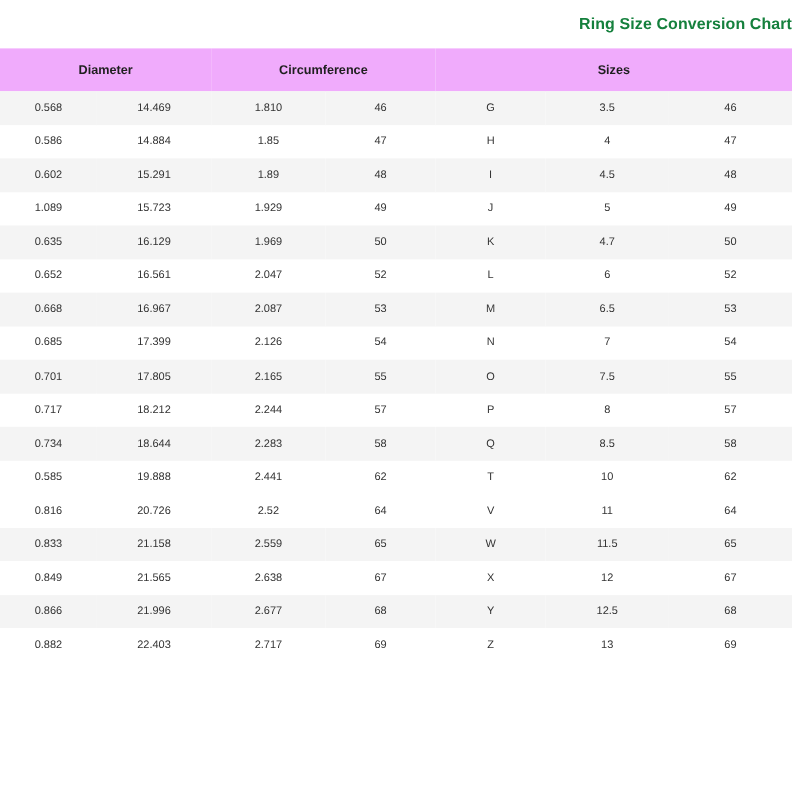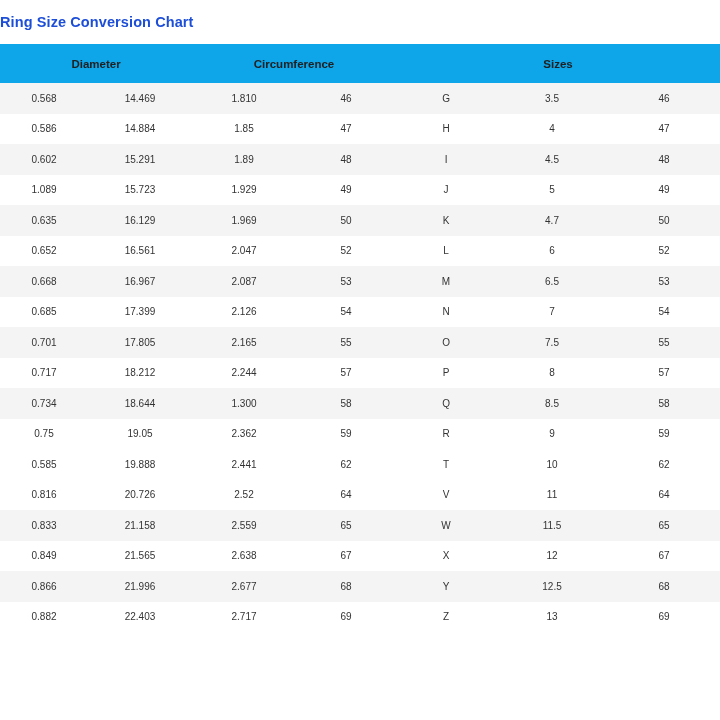--- a/index.html
+++ b/index.html
@@ -14,43 +14,43 @@
     color: #222222;
     overflow: hidden;
   }
   .page {
     width: 720px;
     height: 720px;
     position: relative;
     box-sizing: border-box;
   }
   .title {
-    text-align: left;
+    text-align: right;
     font-size: 14.5px;
     font-weight: bold;
-    color: #1d4ed8;
+    color: #15803d;
     padding-top: 14px;
     padding-bottom: 14px;
     letter-spacing: 0.1px;
   }
   table.chart {
     width: 720px;
     border-collapse: collapse;
     table-layout: fixed;
   }
   table.chart col.c0 { width: 88px; }
   table.chart col.c1 { width: 104px; }
   table.chart col.c2 { width: 104px; }
   table.chart col.c3 { width: 100px; }
   table.chart col.c4 { width: 100px; }
   table.chart col.c5 { width: 112px; }
   table.chart col.c6 { width: 112px; }
 
   table.chart tr.group-row th {
-    background: #0ea5e9;
+    background: #f0abfc;
     font-size: 11.5px;
     font-weight: bold;
     color: #1f1f1f;
     height: 37px;
     vertical-align: middle;
     text-align: center;
     border: none;
   }
   table.chart tr.sub-row th {
     background: #ffffff;
@@ -189,34 +189,25 @@
           <td>18.212</td>
           <td>2.244</td>
           <td>57</td>
           <td>P</td>
           <td>8</td>
           <td>57</td>
         </tr>
         <tr class="row-odd">
           <td>0.734</td>
           <td>18.644</td>
-          <td>1.300</td>
+          <td>2.283</td>
           <td>58</td>
           <td>Q</td>
           <td>8.5</td>
           <td>58</td>
-        </tr>
-        <tr class="row-even">
-          <td>0.75</td>
-          <td>19.05</td>
-          <td>2.362</td>
-          <td>59</td>
-          <td>R</td>
-          <td>9</td>
-          <td>59</td>
         </tr>
         <tr class="row-even">
           <td>0.585</td>
           <td>19.888</td>
           <td>2.441</td>
           <td>62</td>
           <td>T</td>
           <td>10</td>
           <td>62</td>
         </tr>

